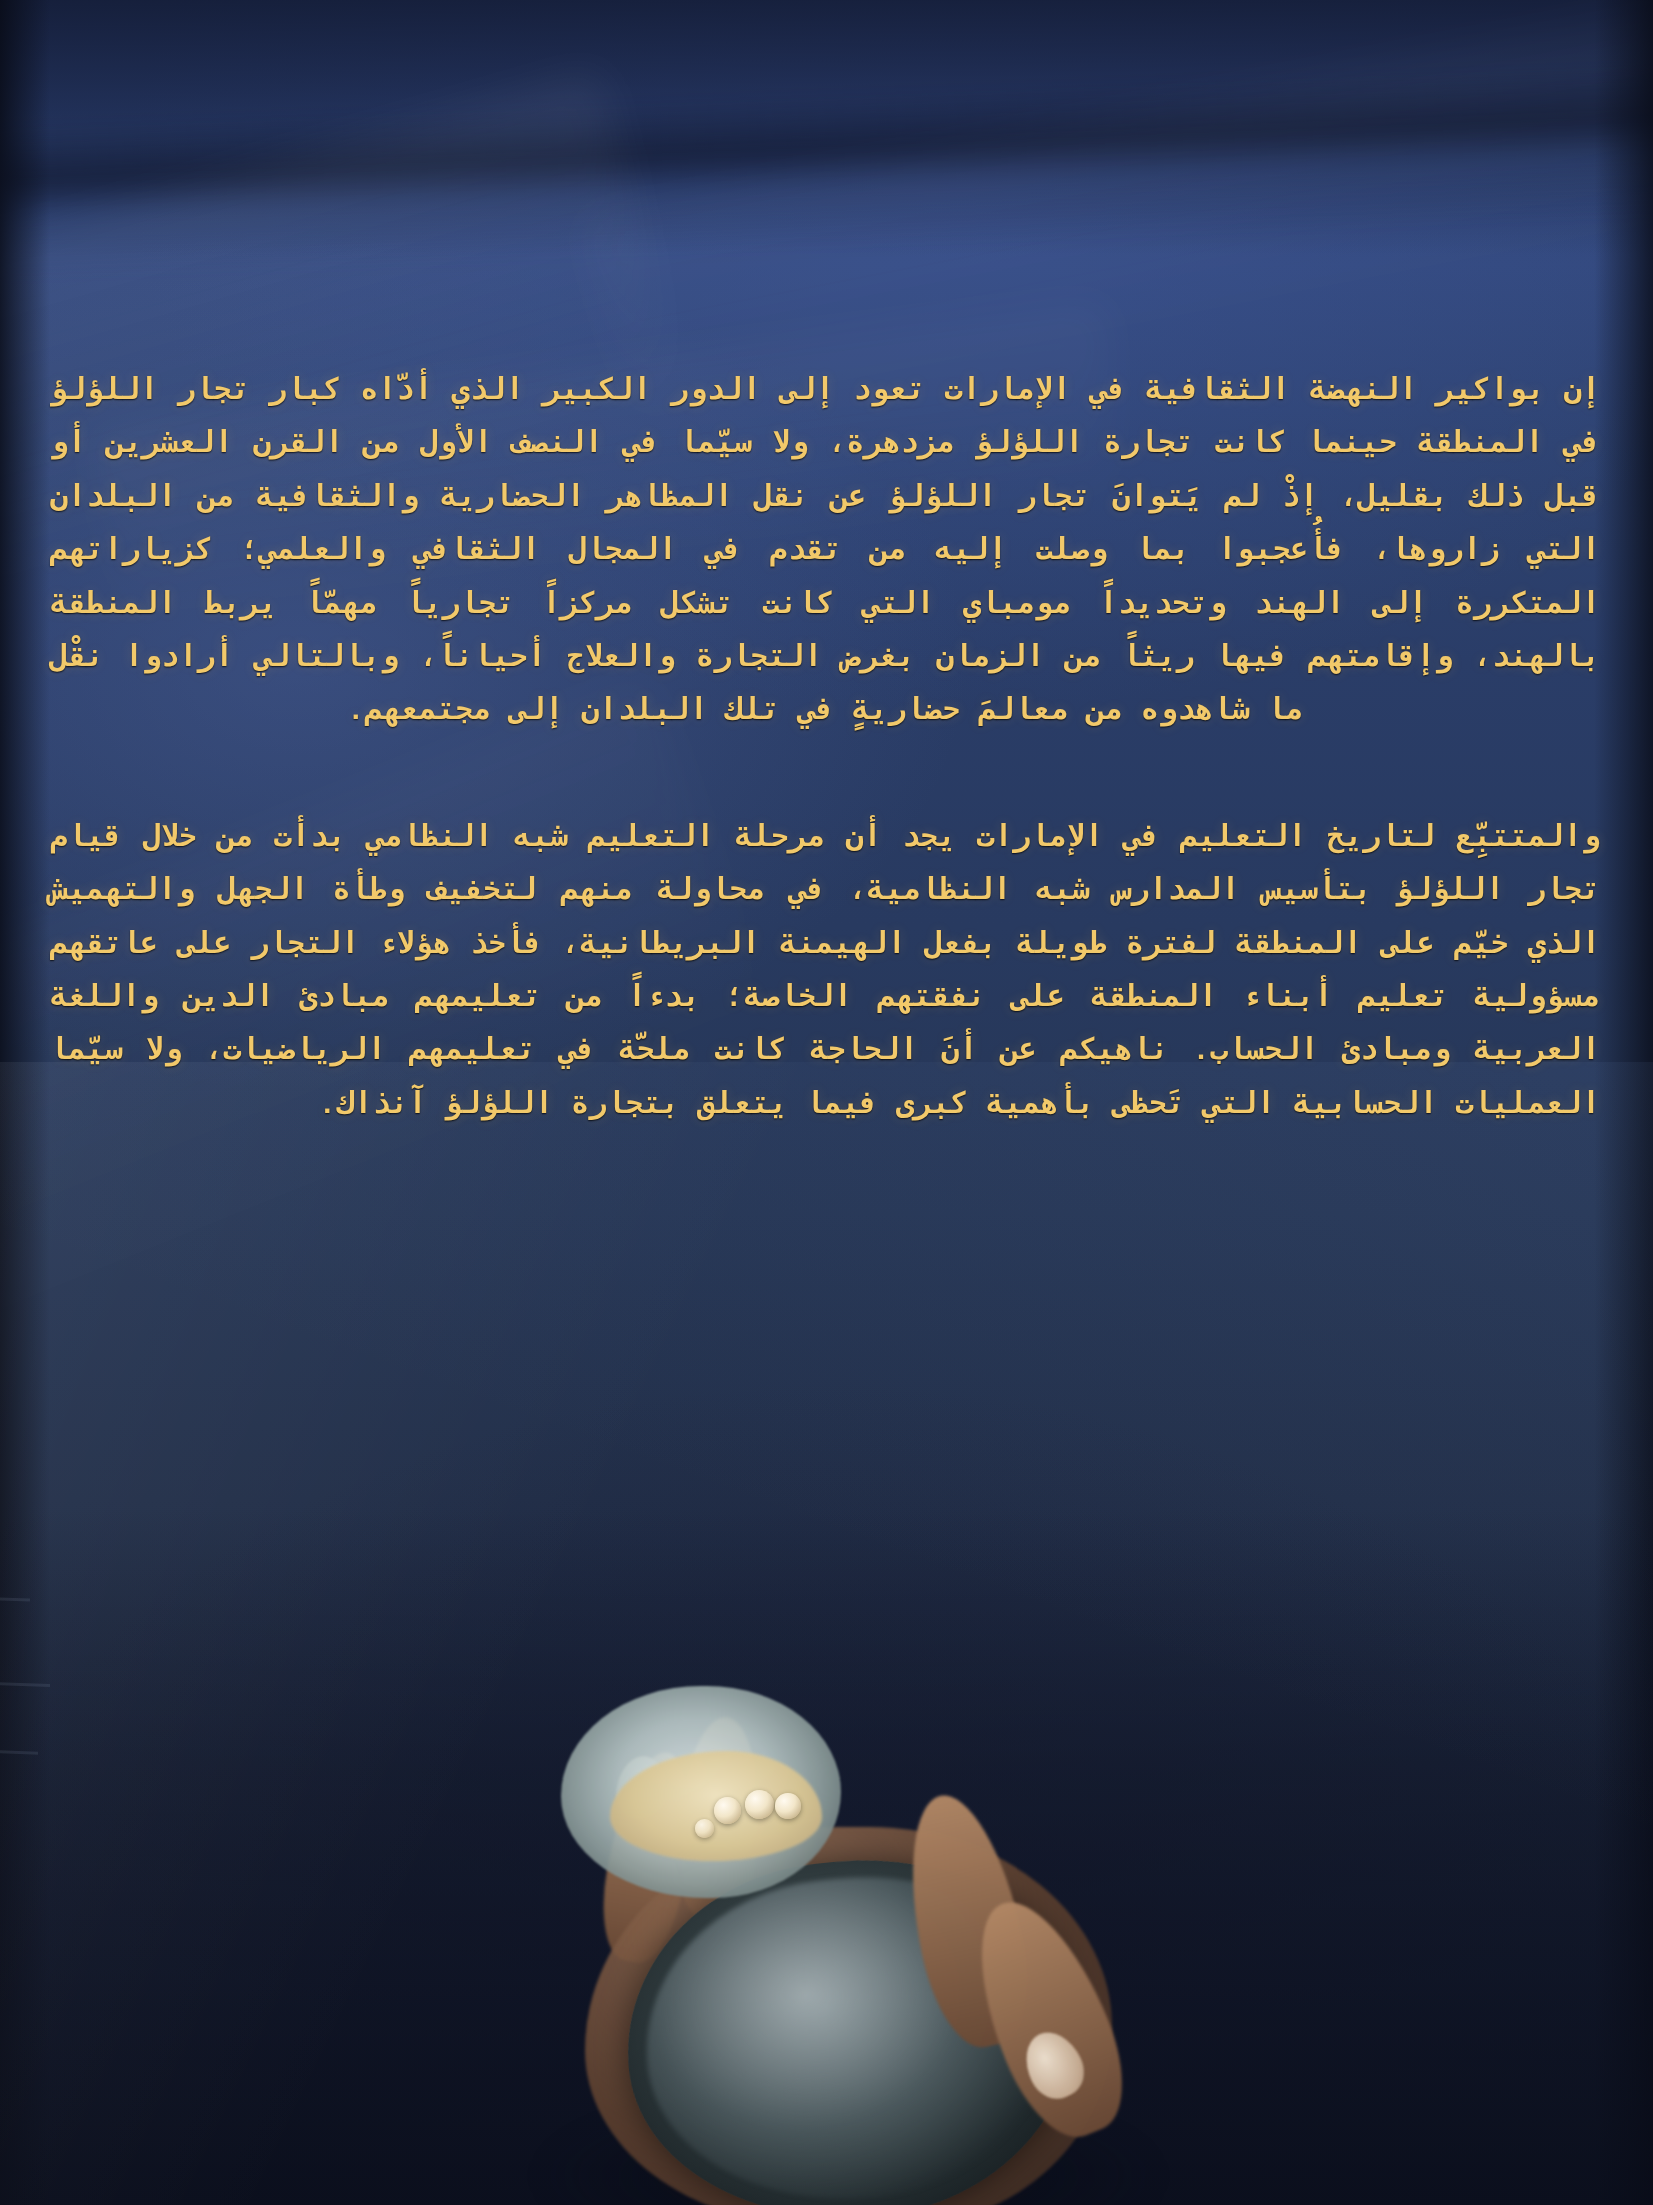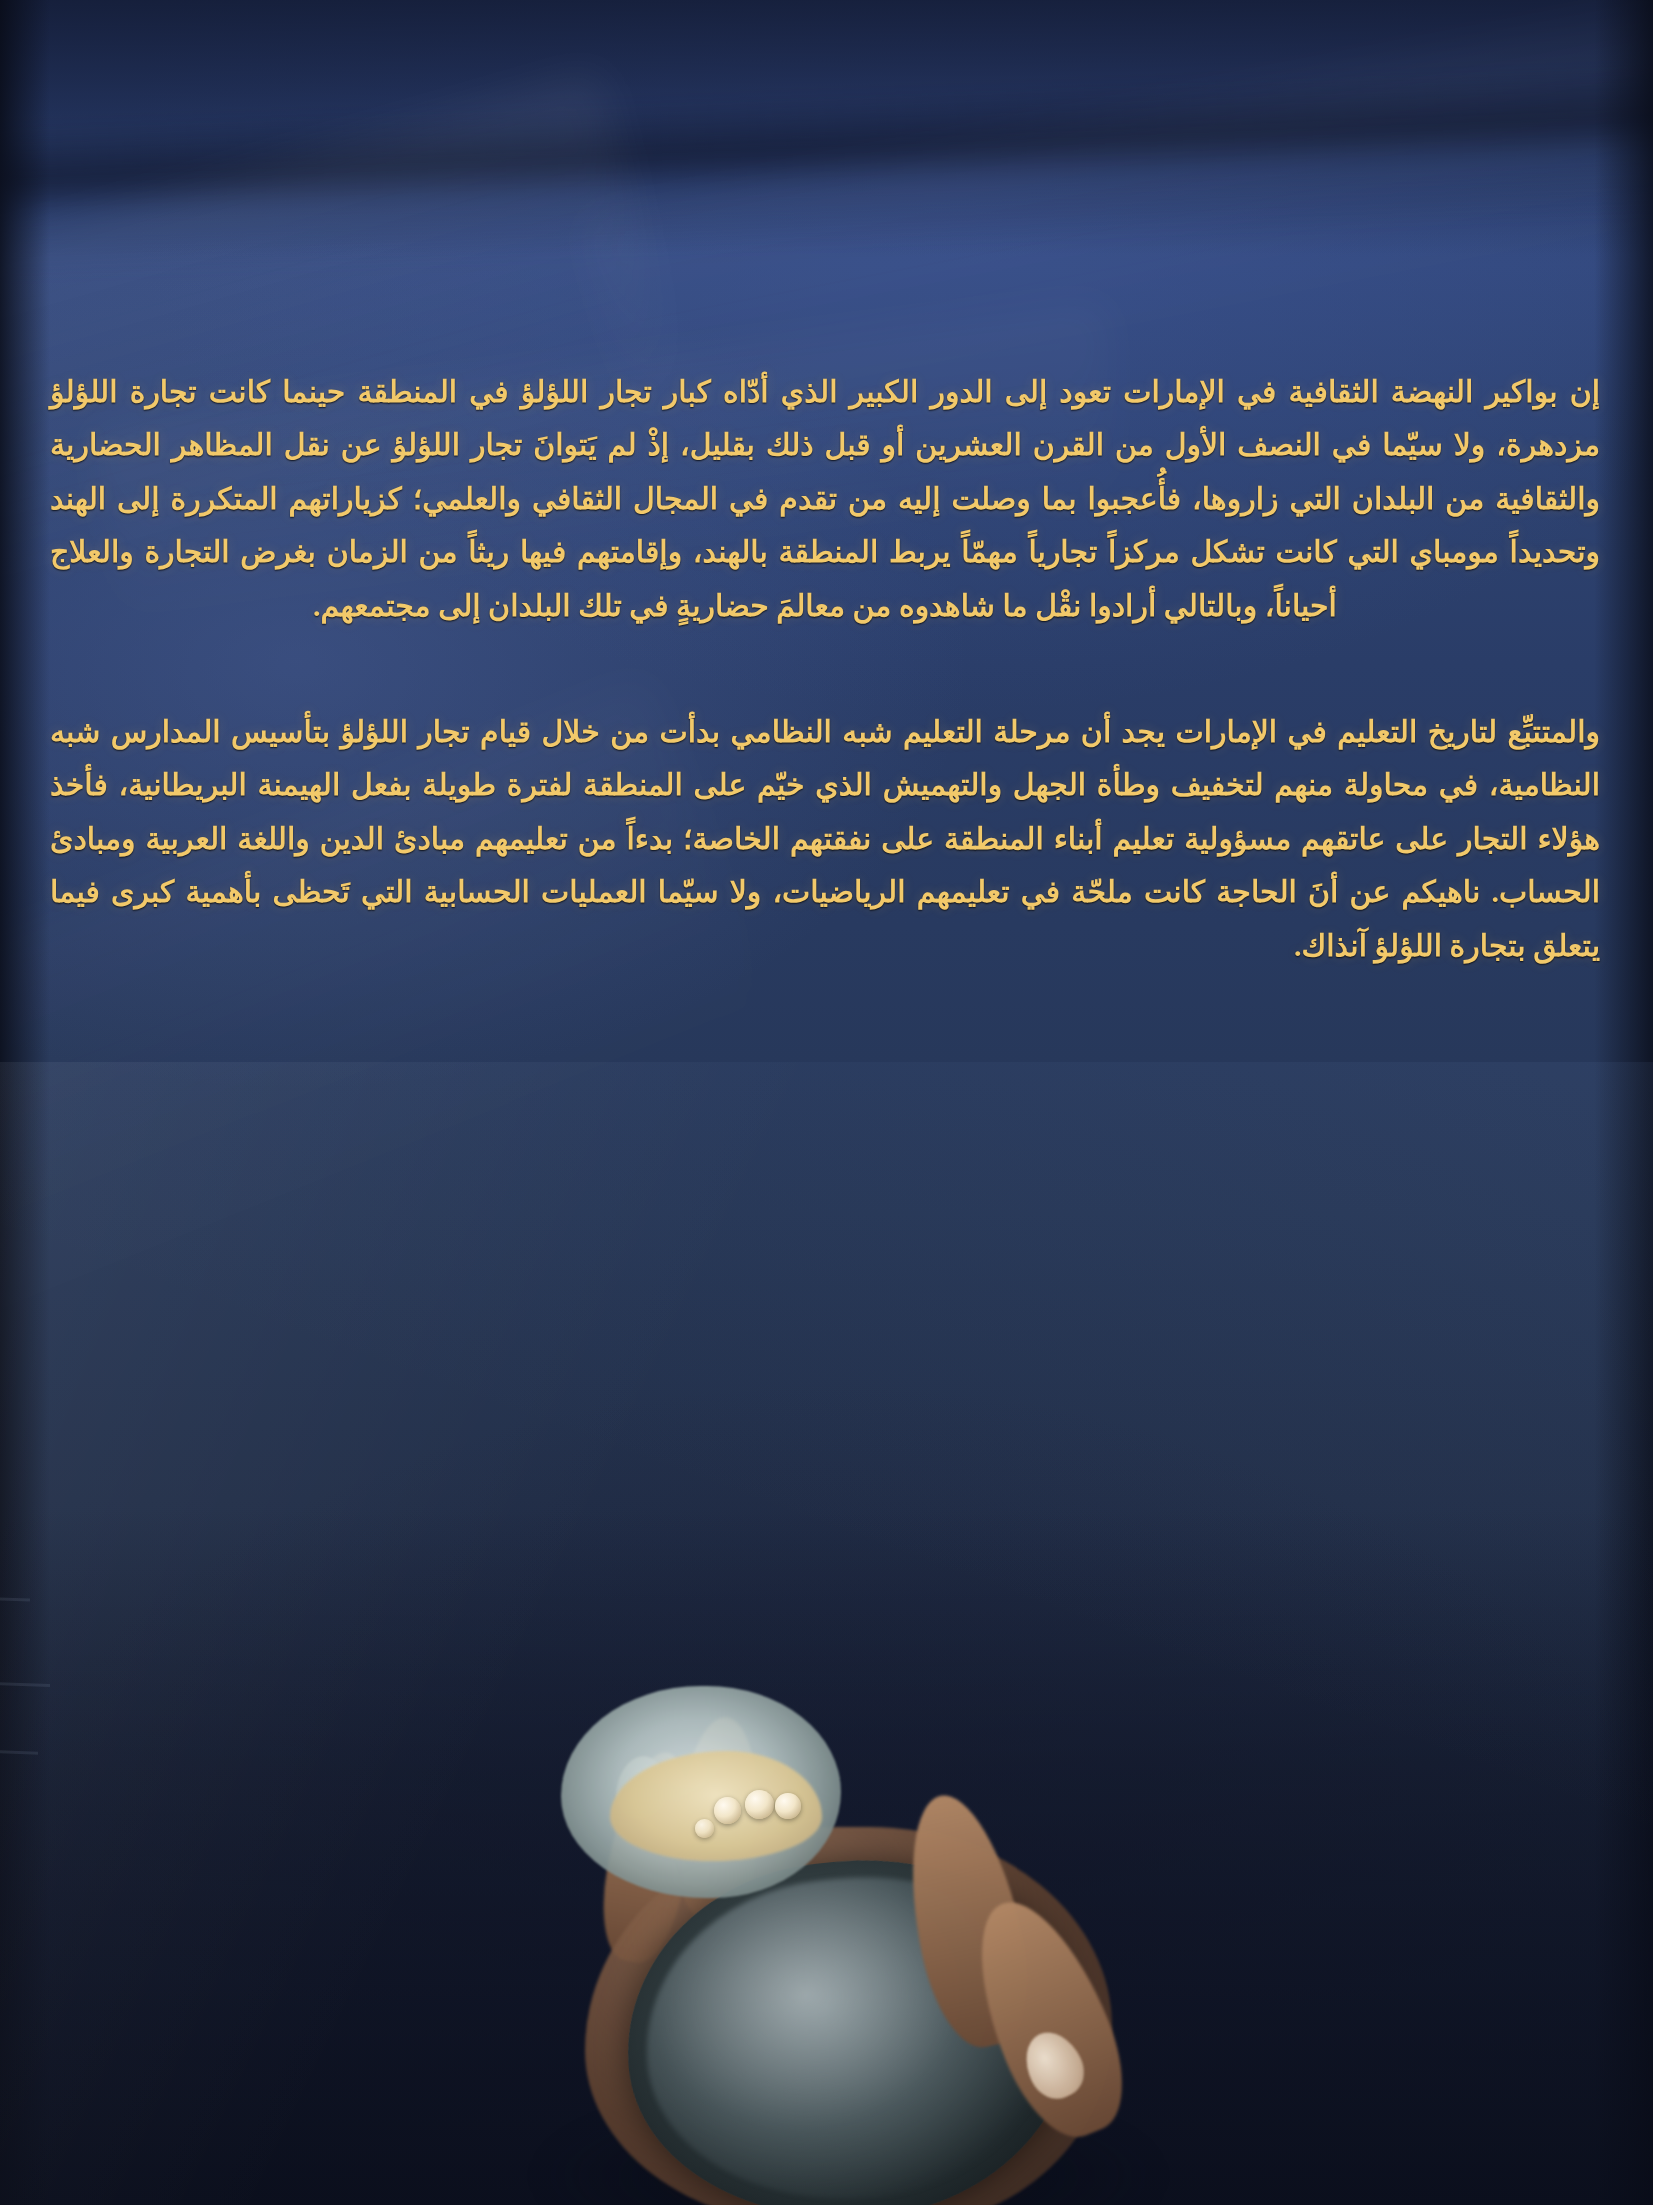--- a/index.html
+++ b/index.html
@@ -6,21 +6,21 @@
     margin: 0;
     padding: 0;
     background: #0b1020;
   }
 
   #poster {
     position: relative;
     width: 1654px;
     height: 2205px;
     overflow: hidden;
-    font-family: Liberation Serif, serif;
+    font-family: Liberation Mono, monospace;
     
     background:
       radial-gradient(ellipse 1190px 765px at 58% 8%, rgba(60, 84, 148, 0.55), rgba(0,0,0,0) 70%),
       radial-gradient(ellipse 935px 595px at 18% 30%, rgba(86, 108, 168, 0.35), rgba(0,0,0,0) 72%),
       radial-gradient(ellipse 1360px 1020px at 50% 95%, rgba(24, 30, 54, 0.9), rgba(0,0,0,0) 70%),
       linear-gradient(180deg,
         #2b3f74 0%,
         #2f4578 6%,
         #33497e 12%,
         #2e4372 20%,

